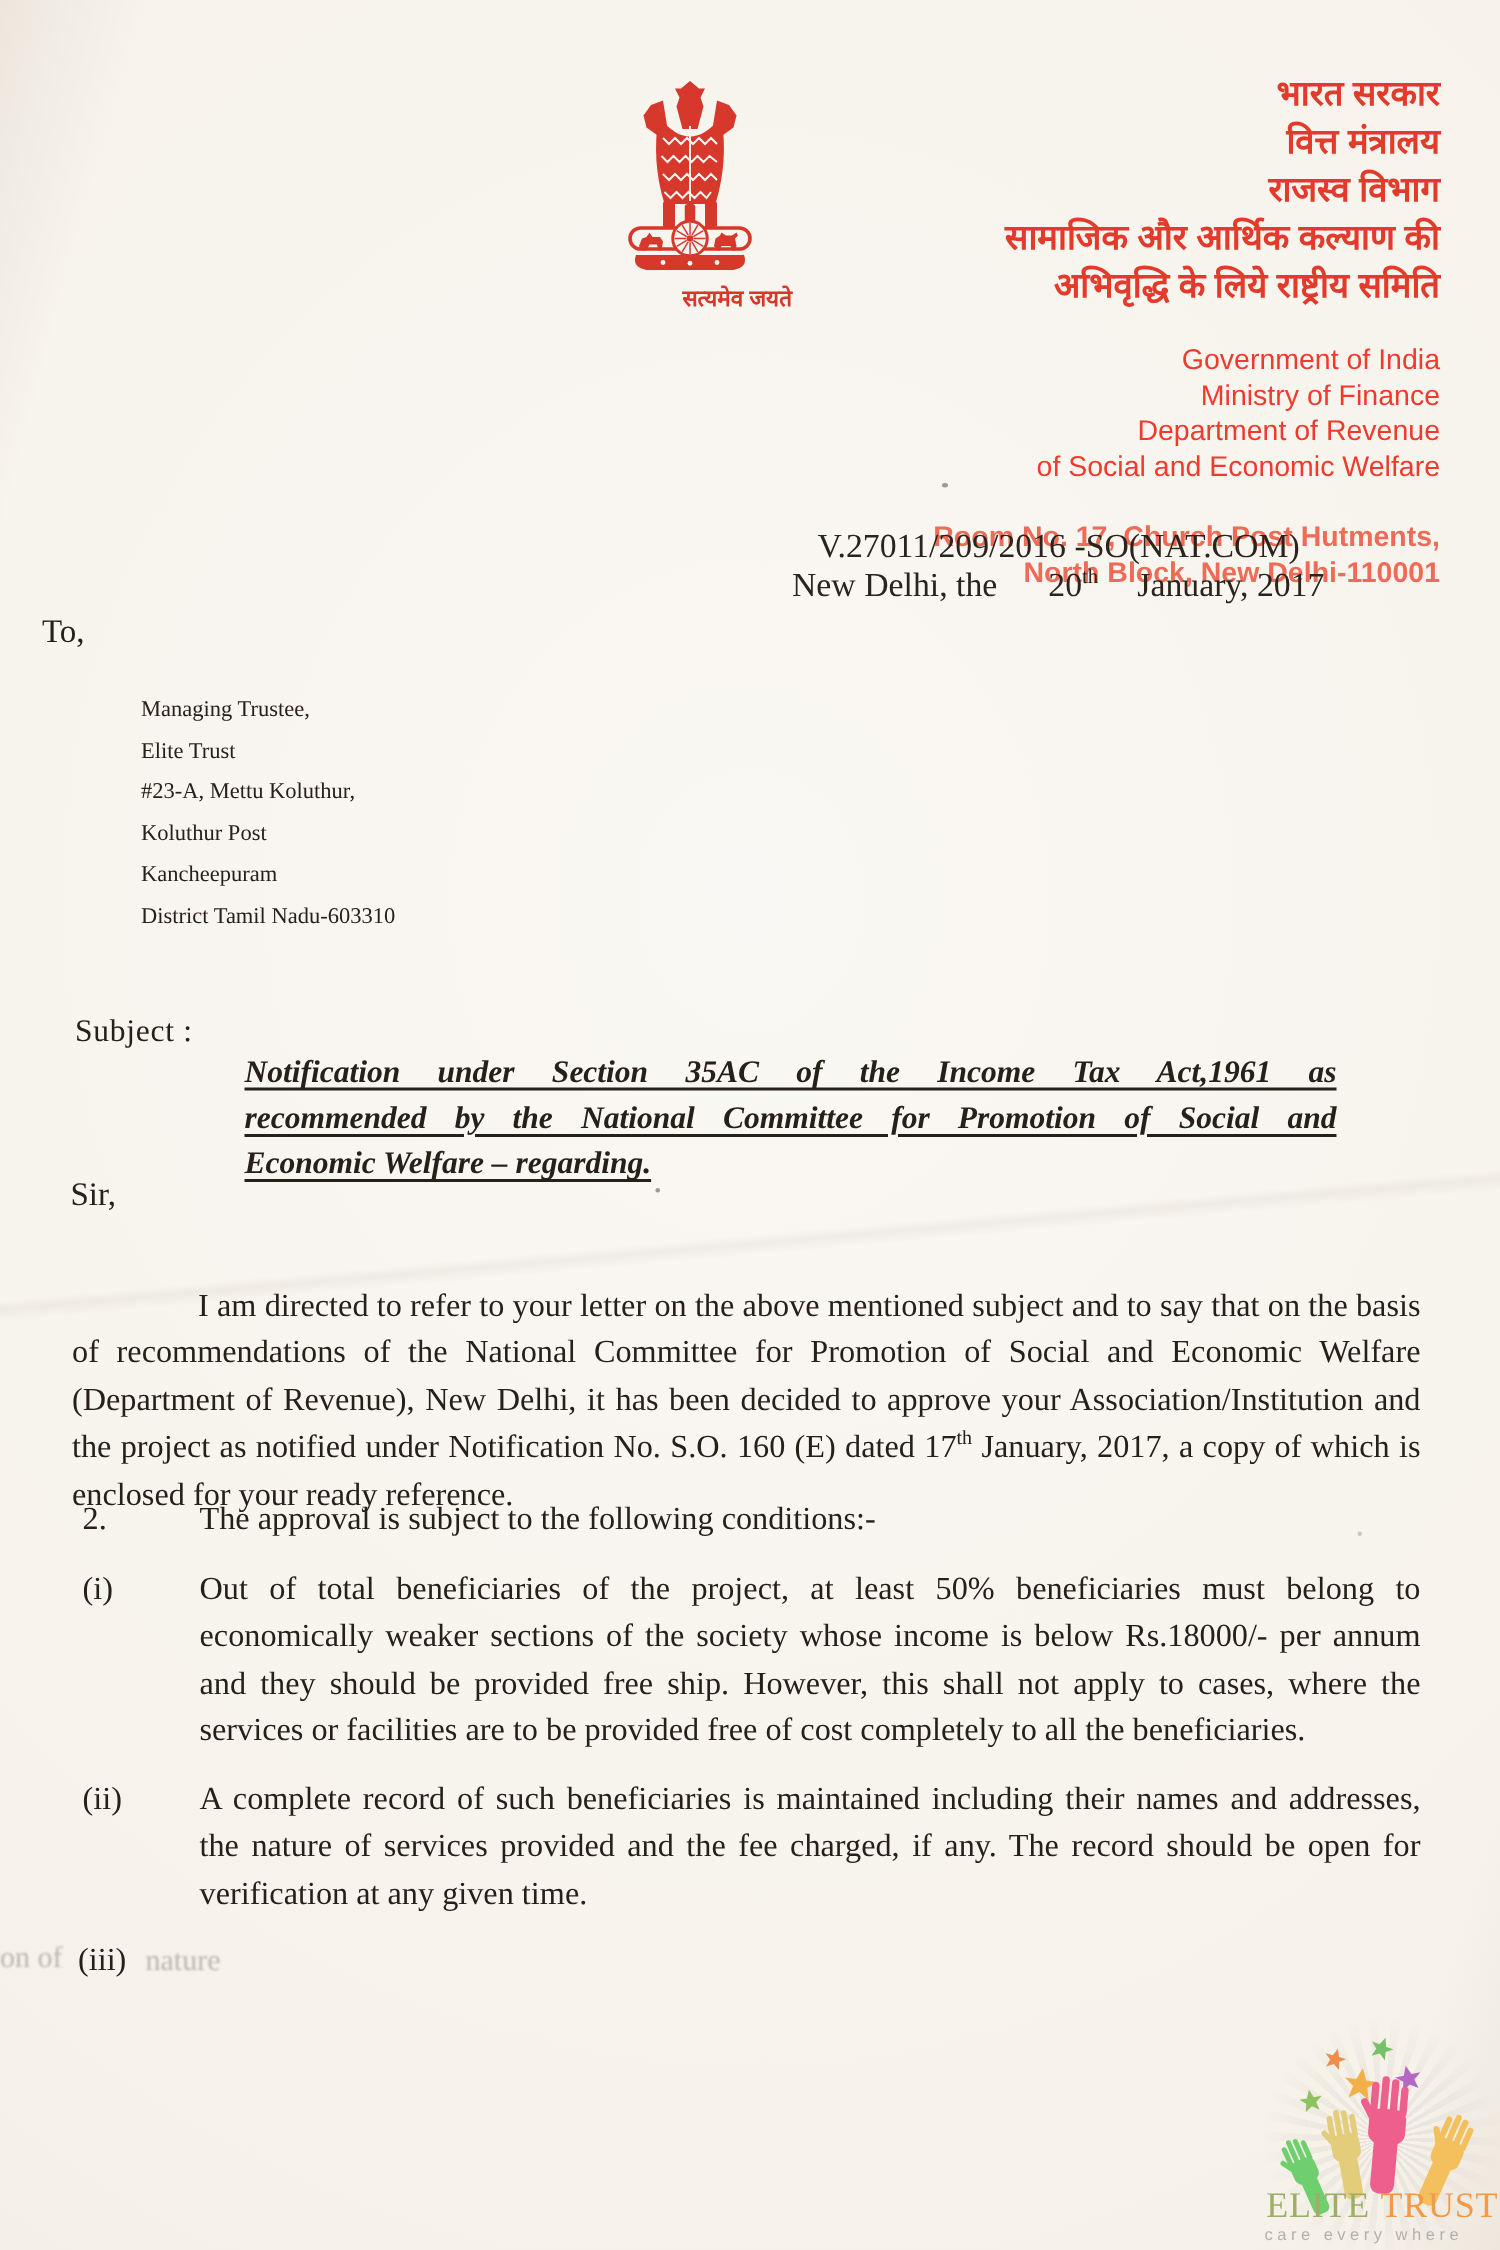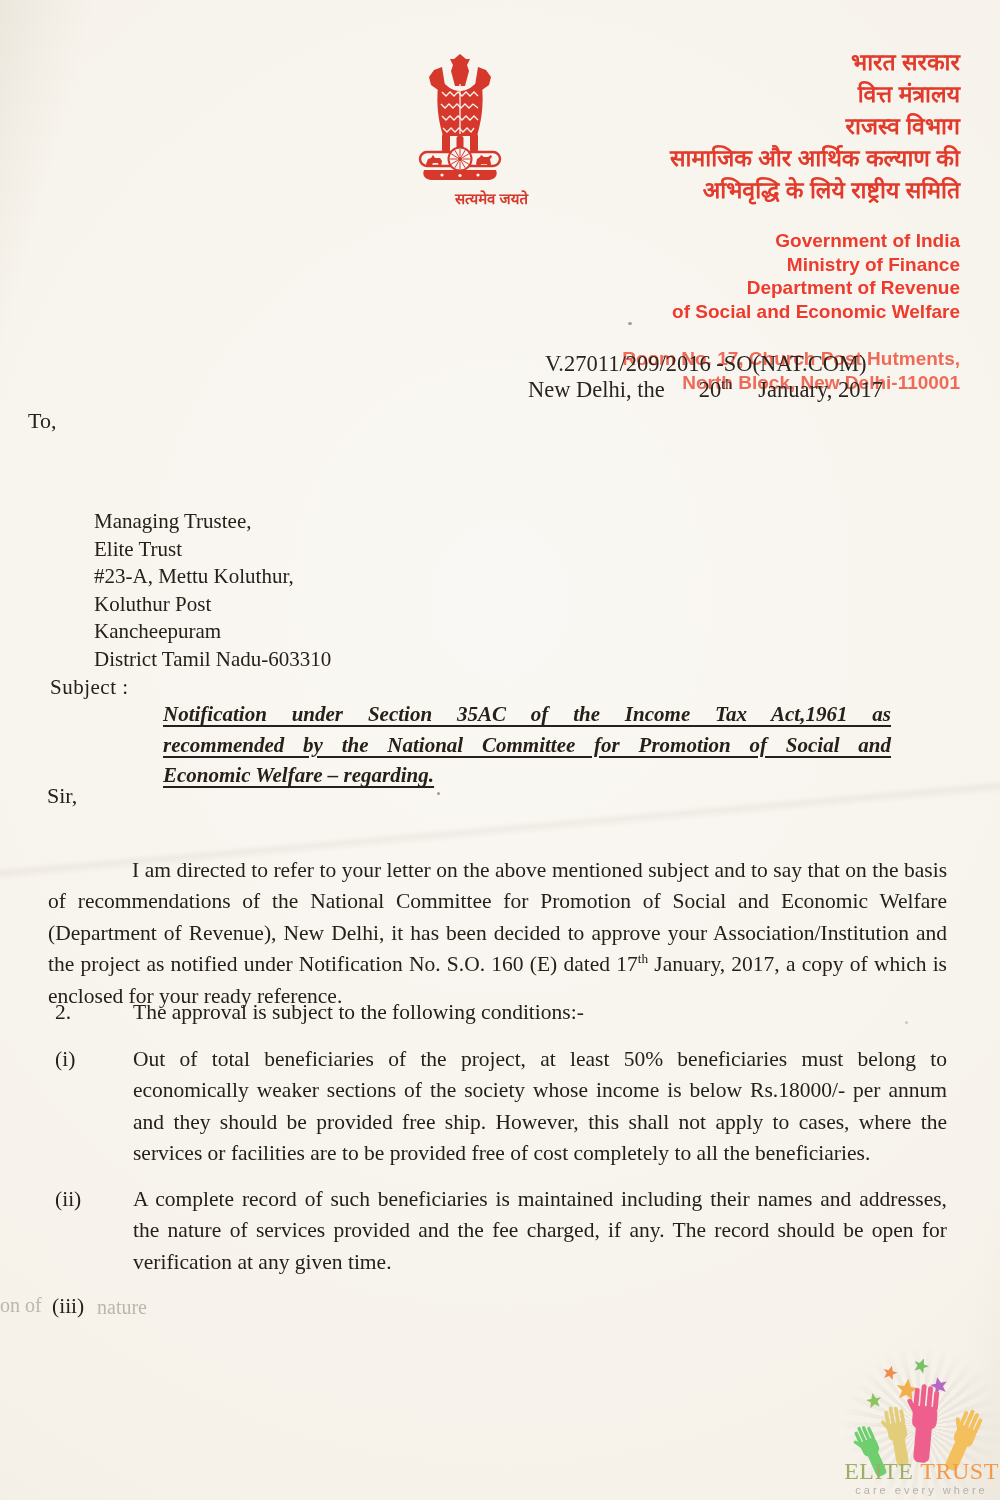--- a/index.html
+++ b/index.html
@@ -17,36 +17,36 @@
 
   
   .emblem{left:412px;top:52px;width:96px;height:132px;}
   .emblem-caption{left:392px;top:188px;width:136px;text-align:right;
     color:#d6382b;font-size:15px;font-weight:bold;
     font-family:"Liberation Sans",sans-serif;}
   .hindi-block{top:46px;right:40px;text-align:right;color:#e23a2b;
     font-family:"Liberation Sans",sans-serif;font-weight:bold;
     font-size:23px;line-height:32px;}
   .eng-block{top:229px;right:40px;text-align:right;color:#ee3b2d;
-    font-family:"Liberation Sans",sans-serif;font-weight:bold;
+    font-family:"Liberation Sans",sans-serif;font-weight:normal;
     font-size:19px;line-height:23.5px;}
   .stamp-line{right:40px;text-align:right;color:#ef5f4b;opacity:.92;
     font-family:"Liberation Sans",sans-serif;font-weight:bold;font-size:19px;}
   .stamp1{top:348px;}
   .stamp2{top:372px;}
 
   .ref-line{left:545px;top:351px;font-size:22.5px;color:#2a241d;}
   .date-line{left:528px;top:377px;font-size:22.5px;color:#2a241d;}
   .date-day{margin-left:34px;}
   .date-rest{margin-left:26px;}
   sup{font-size:0.62em;line-height:0;}
 
   
   .to-label{left:28px;top:408px;font-size:22px;}
-  .address{left:94px;top:460px;font-size:21px;line-height:27.5px;margin-top:48px;}
+  .address{left:94px;top:460px;font-size:15px;line-height:27.5px;}
 
   
   .subject-label{left:50px;top:675px;font-size:21px;font-weight:normal;letter-spacing:.5px;}
   .subject-lines{left:163px;top:699px;width:728px;
     font-size:21px;font-weight:bold;font-style:italic;line-height:30.5px;}
   .subject-lines .jline{text-align:justify;text-align-last:justify;
     text-decoration:underline;text-decoration-thickness:2px;text-underline-offset:4px;}
   .subject-lines .lline span{text-decoration:underline;text-decoration-thickness:2px;text-underline-offset:4px;}
 
   
@@ -75,21 +75,21 @@
   .logo .burst{position:absolute;inset:0;
     background:repeating-conic-gradient(from 4deg at 50% 52%,
       rgba(208,202,190,0.38) 0deg 5deg, rgba(255,255,255,0) 5deg 10.588deg);
     -webkit-mask:radial-gradient(circle at 50% 52%, #000 0%, rgba(0,0,0,.5) 45%, transparent 72%);
             mask:radial-gradient(circle at 50% 52%, #000 0%, rgba(0,0,0,.5) 45%, transparent 72%);}
   .logo-art{position:absolute;inset:0;}
   .logo-title{position:absolute;left:0;right:0;top:112px;text-align:center;
     font-family:"Liberation Serif",serif;font-size:24px;letter-spacing:.5px;white-space:nowrap;}
   .logo-title .elite{color:#9ead68;}
   .logo-title .trust{color:#f29a4a;margin-left:7px;}
-  .logo-tagline{position:absolute;left:0;right:0;top:138px;text-align:center;
+  .logo-tagline{position:absolute;left:0;right:0;top:138px;text-align:left;
     font-family:"Liberation Sans",sans-serif;font-size:11px;letter-spacing:3px;color:#b3b0ab;}
 </style>
 </head>
 <body>
 
 <div class="page">
 
   <svg class="abs emblem" viewBox="0 0 96 132">
     <g fill="#d6382b">
       <path d="M48,2 l-6,5 h-4 l3,6 -2,6 4,15 h10 l4,-15 -2,-6 3,-6 h-4 z"></path>

